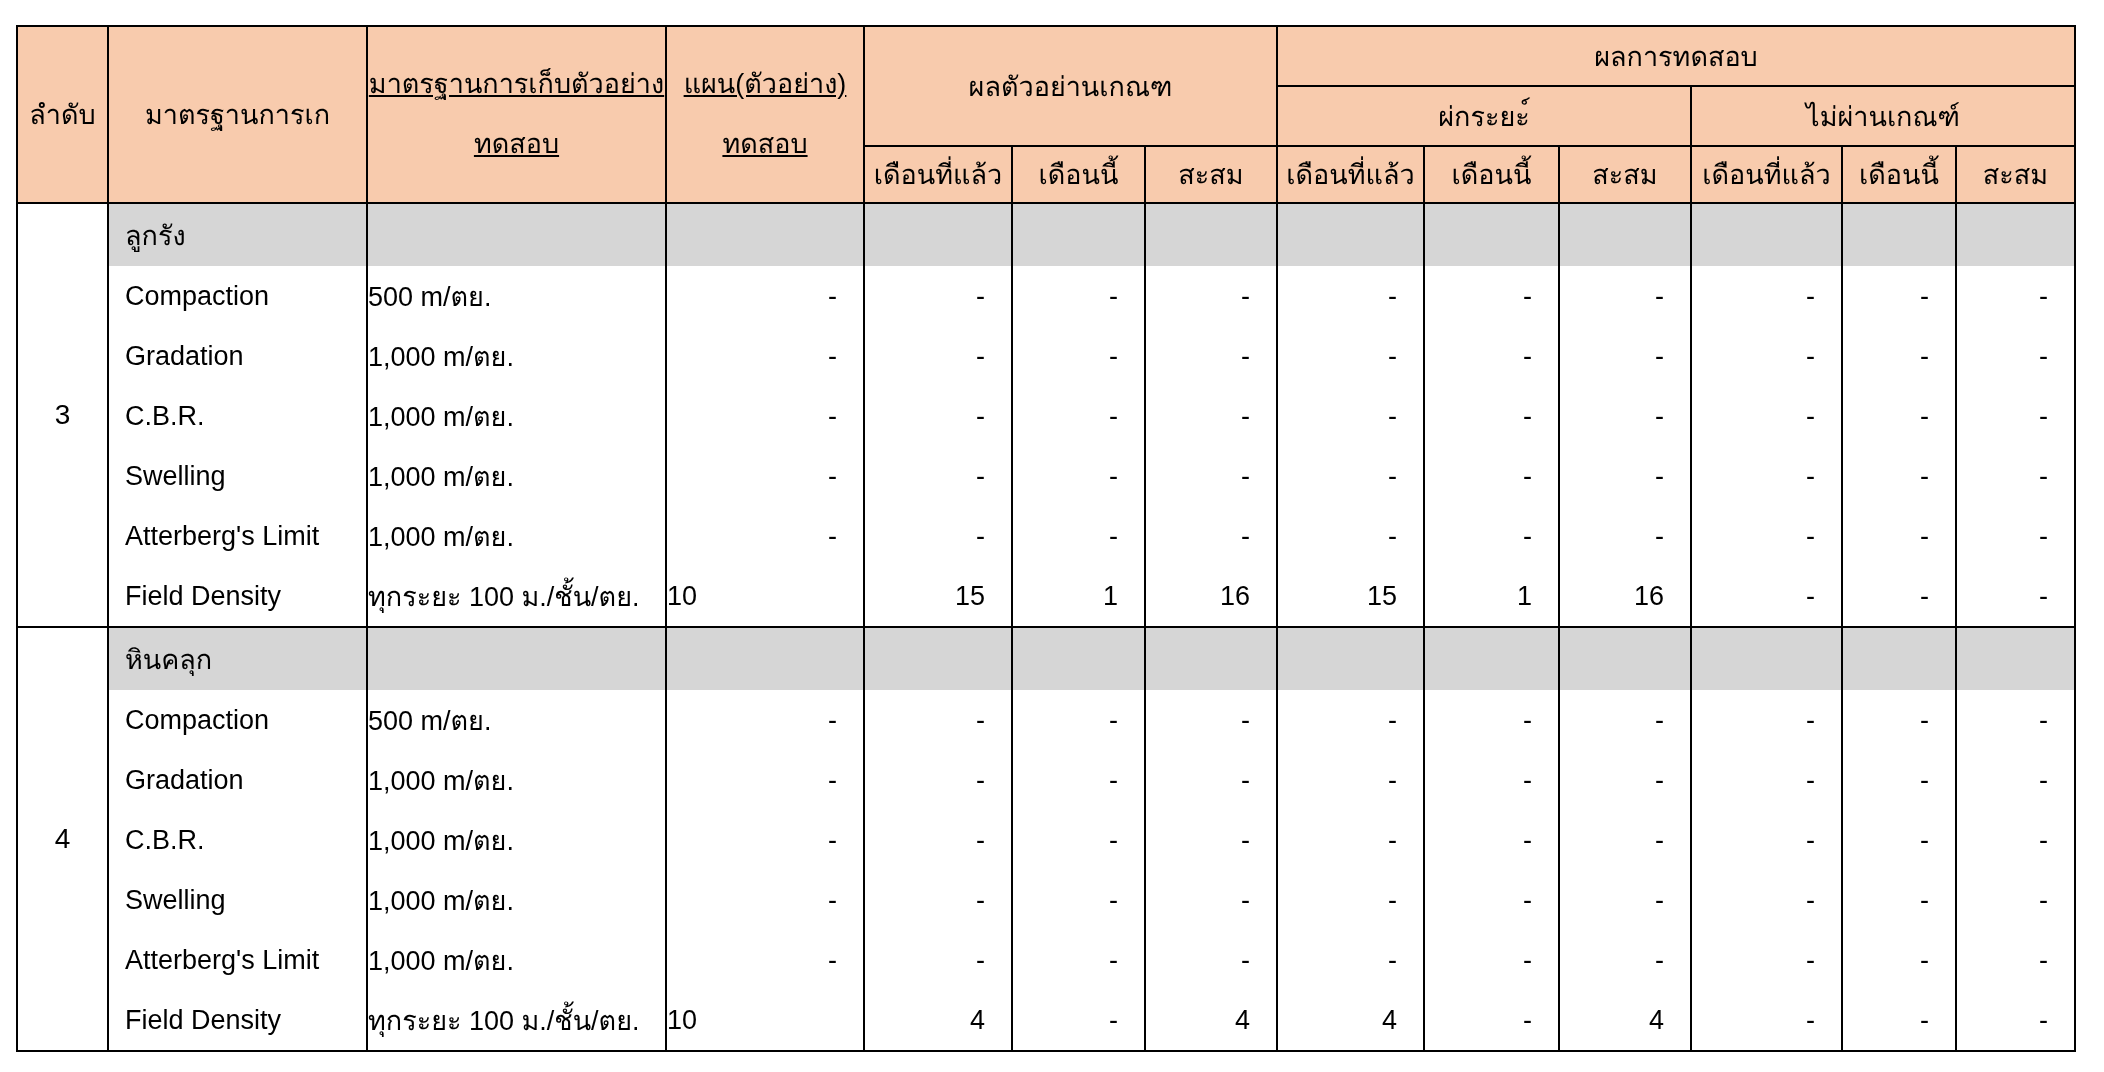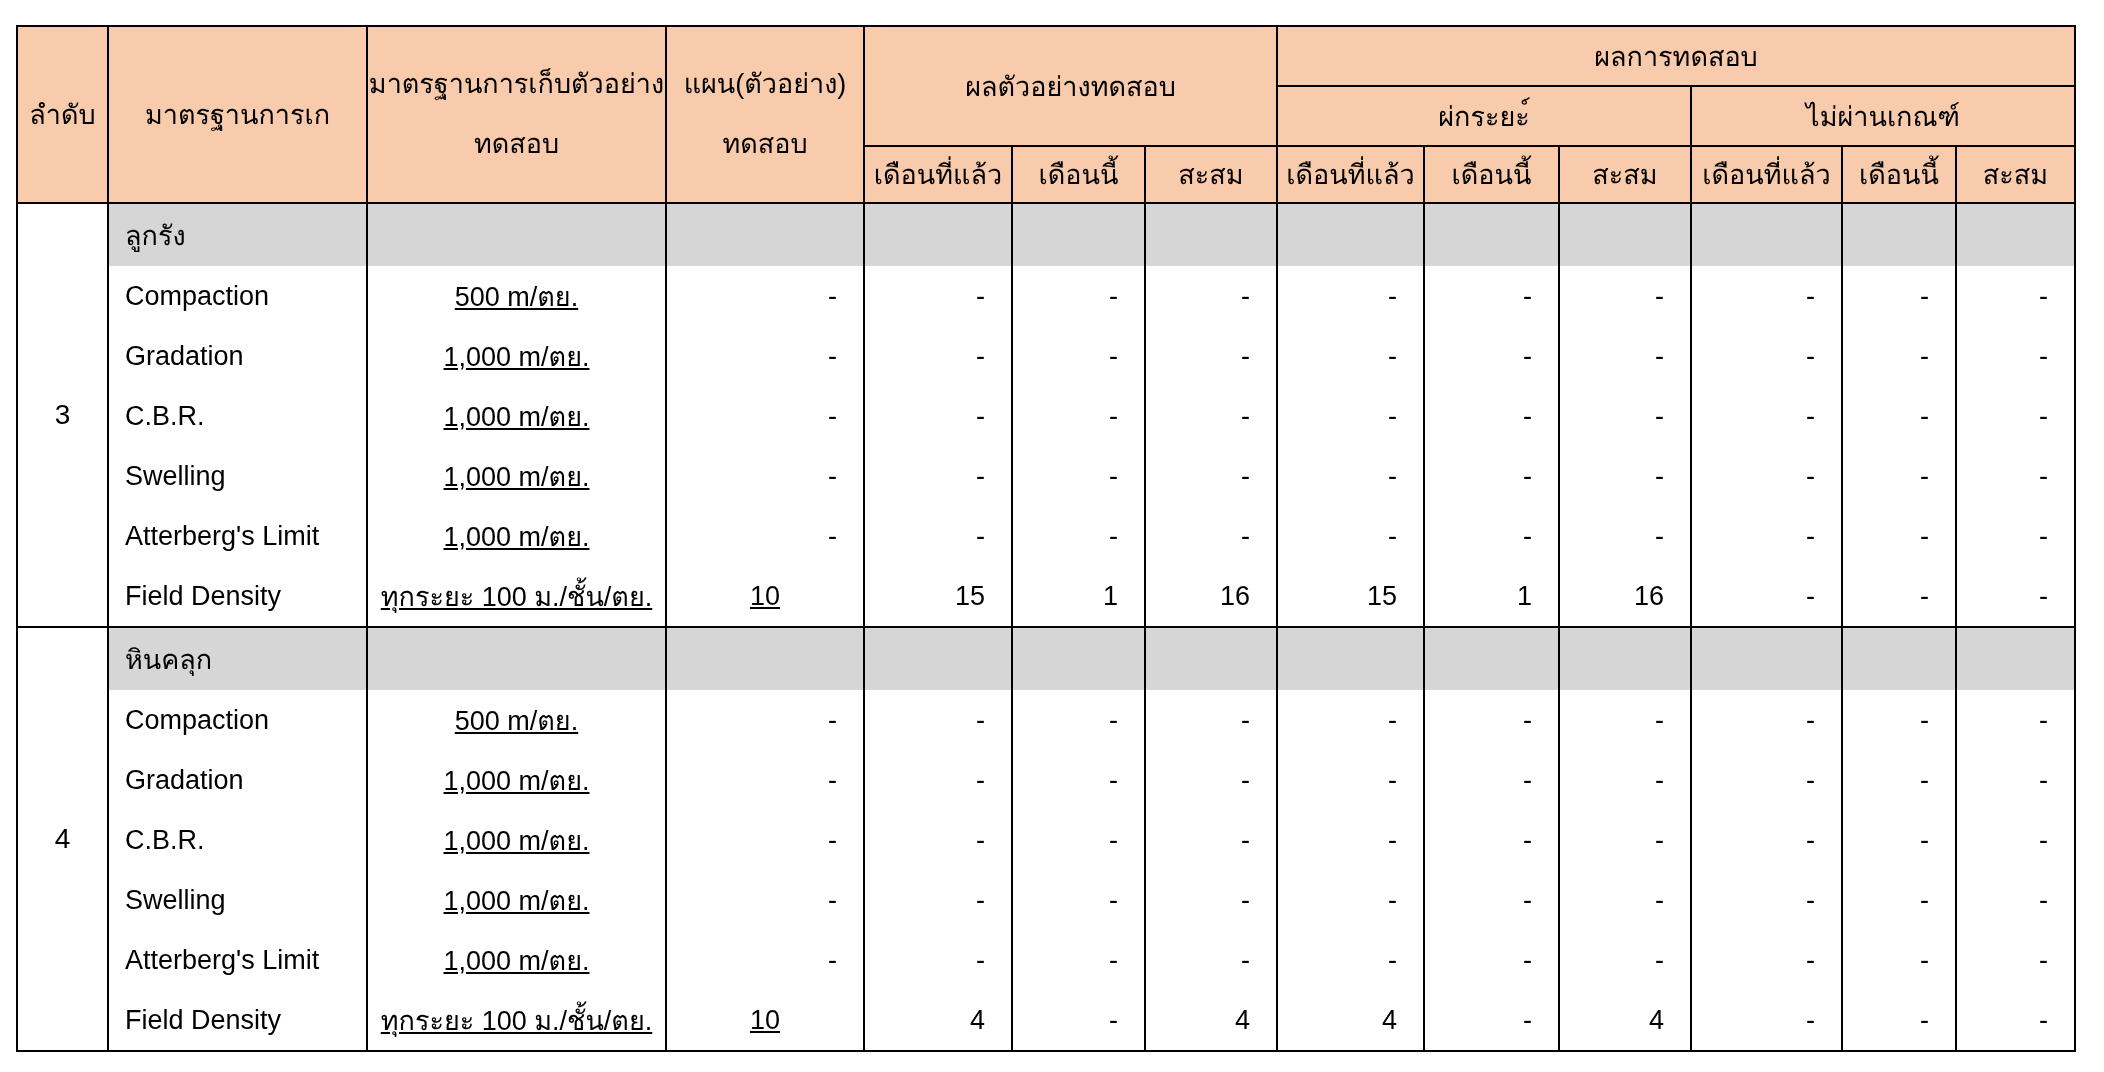--- a/index.html
+++ b/index.html
@@ -11,30 +11,30 @@
   .wrap{position:absolute;left:16px;top:25px;}
   table{border-collapse:collapse;table-layout:fixed;border:2px solid #000;}
   th,td{padding:0;vertical-align:middle;font-weight:normal;overflow:hidden;}
   thead th{
     border:2px solid #000;background:#F8CBAD;
     font-size:27px;text-align:center;white-space:nowrap;
   }
   thead tr.hr1{height:60px;}
   thead tr.hr2{height:60px;}
   thead tr.hr3{height:57px;font-family:Liberation Serif, serif;}
-  th .hl{line-height:2.2;}
+  th .hl{line-height:2.2;text-decoration:underline;}
   tbody td{
     border-left:2px solid #000;border-right:2px solid #000;
     font-size:27px;
   }
   tr.band td{border-top:2px solid #000;height:62px;}
   td.gray{background:#D6D6D6;}
   tr.dr td{height:60px;background:#ffffff;}
   .l{text-align:left;padding-left:16px;}
-  .c{text-align:center;text-decoration:underline;}
+  .c{}
   .r{text-align:right;padding-right:26px;}
   .noc{text-align:center;background:#ffffff;font-size:28px;}
 </style>
 </head>
 <body>
 
 <div class="wrap">
 <table>
   <colgroup>
     <col style="width:91px">
@@ -57,21 +57,21 @@
       <th rowspan="3">ลำดับ</th>
       <th rowspan="3">มาตรฐานการเก</th>
       <th rowspan="3">
         <div class="hl">มาตรฐานการเก็บตัวอย่าง</div>
         <div class="hl">ทดสอบ</div>
       </th>
       <th rowspan="3">
         <div class="hl">แผน(ตัวอย่าง)</div>
         <div class="hl">ทดสอบ</div>
       </th>
-      <th rowspan="2" colspan="3">ผลตัวอย่างทดสอบ</th>
+      <th rowspan="2" colspan="3">ผลตัวอย่านเกณฑ</th>
       <th colspan="6">ผลการทดสอบ</th>
     </tr>
     <tr class="hr2">
       <th colspan="3">ผ่กระยะ์</th>
       <th colspan="3">ไม่ผ่านเกณฑ์</th>
     </tr>
     <tr class="hr3">
       <th>เดือนที่แล้ว</th>
       <th>เดือนนี้</th>
       <th>สะสม</th>

